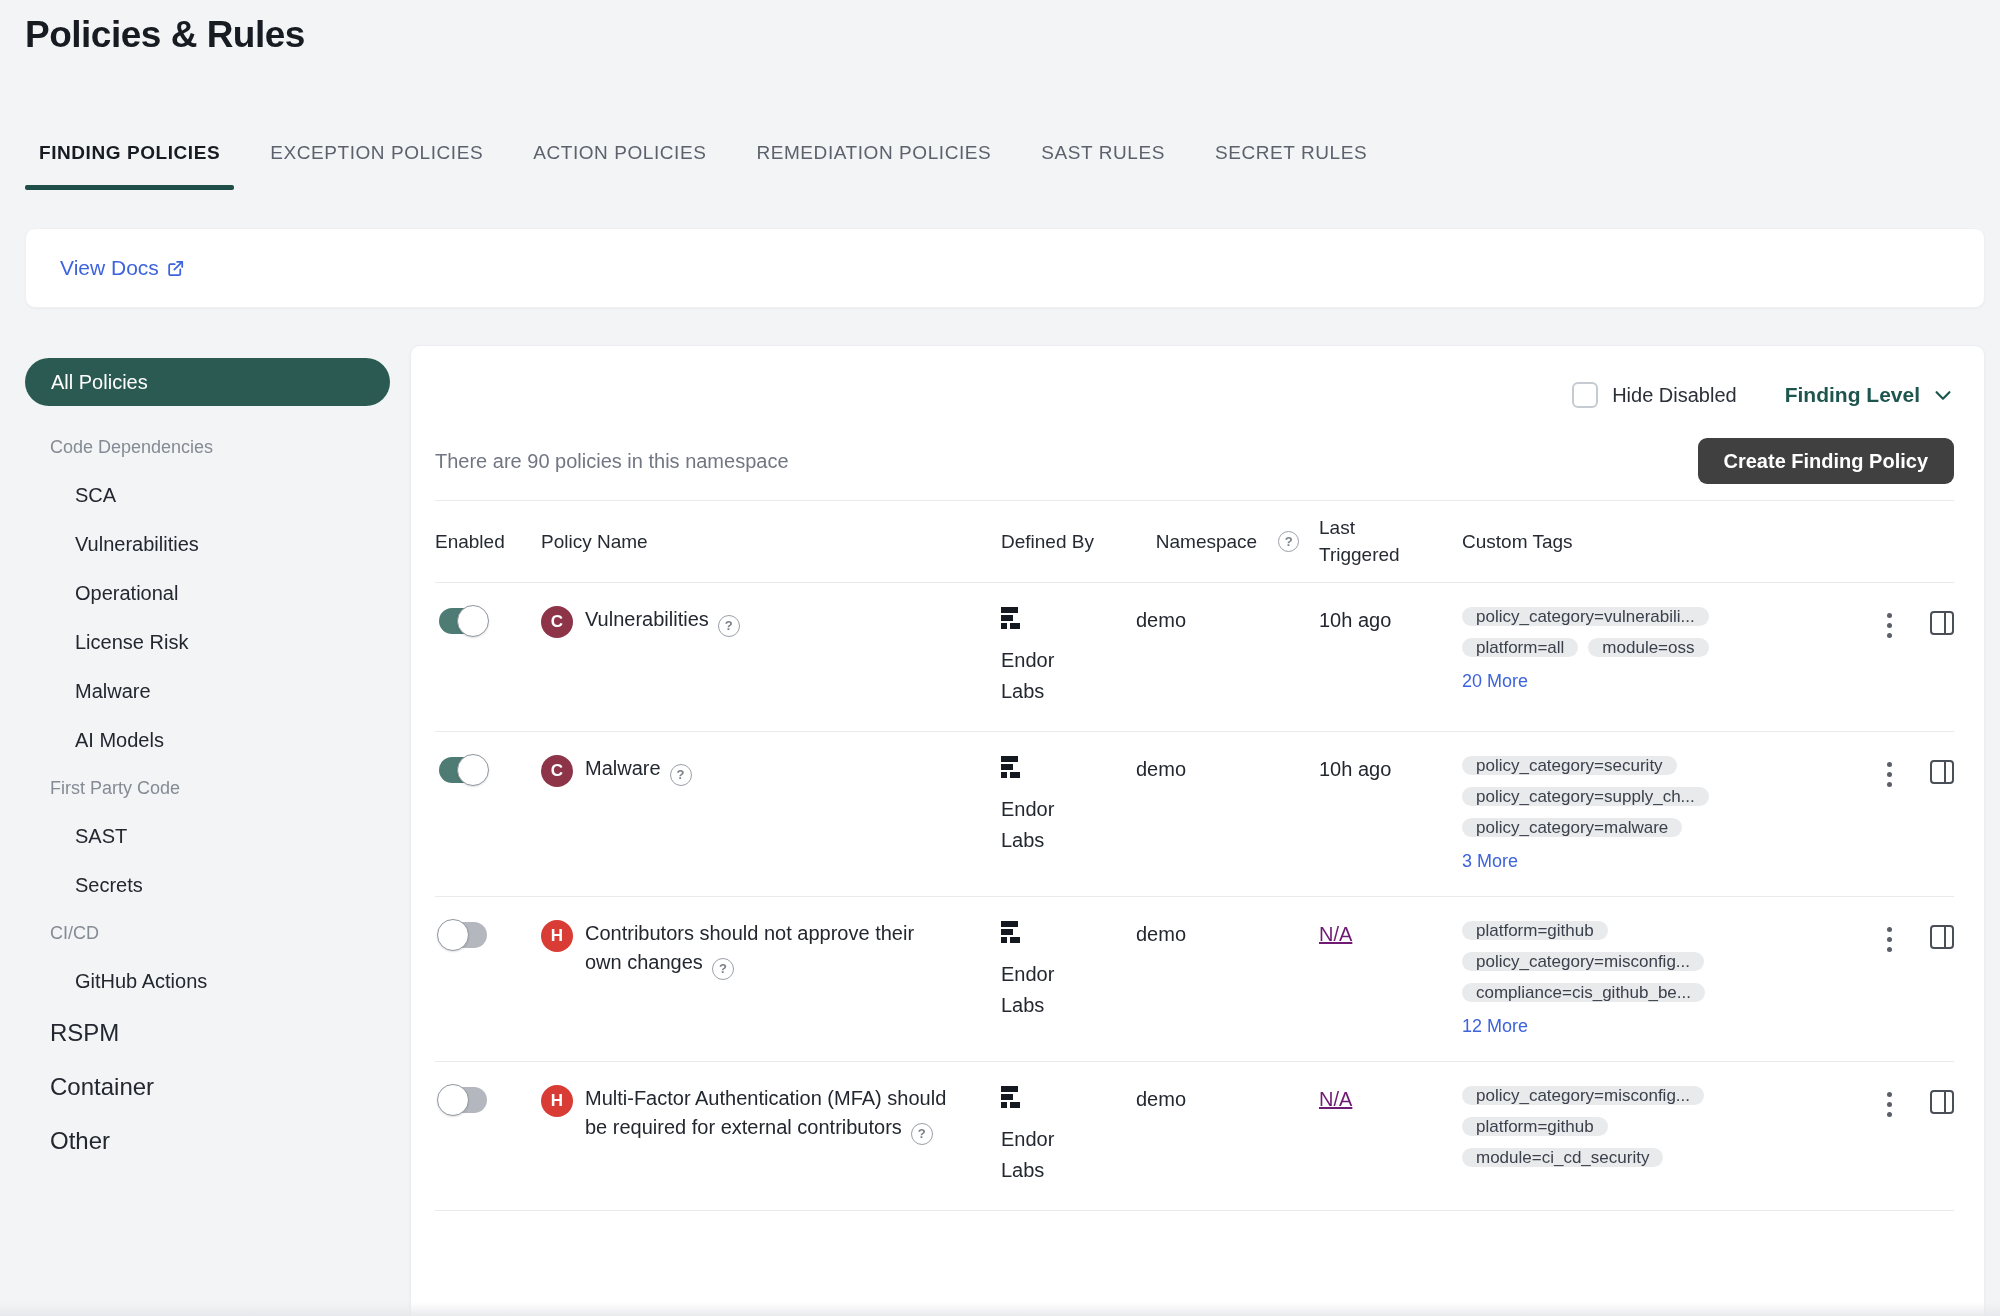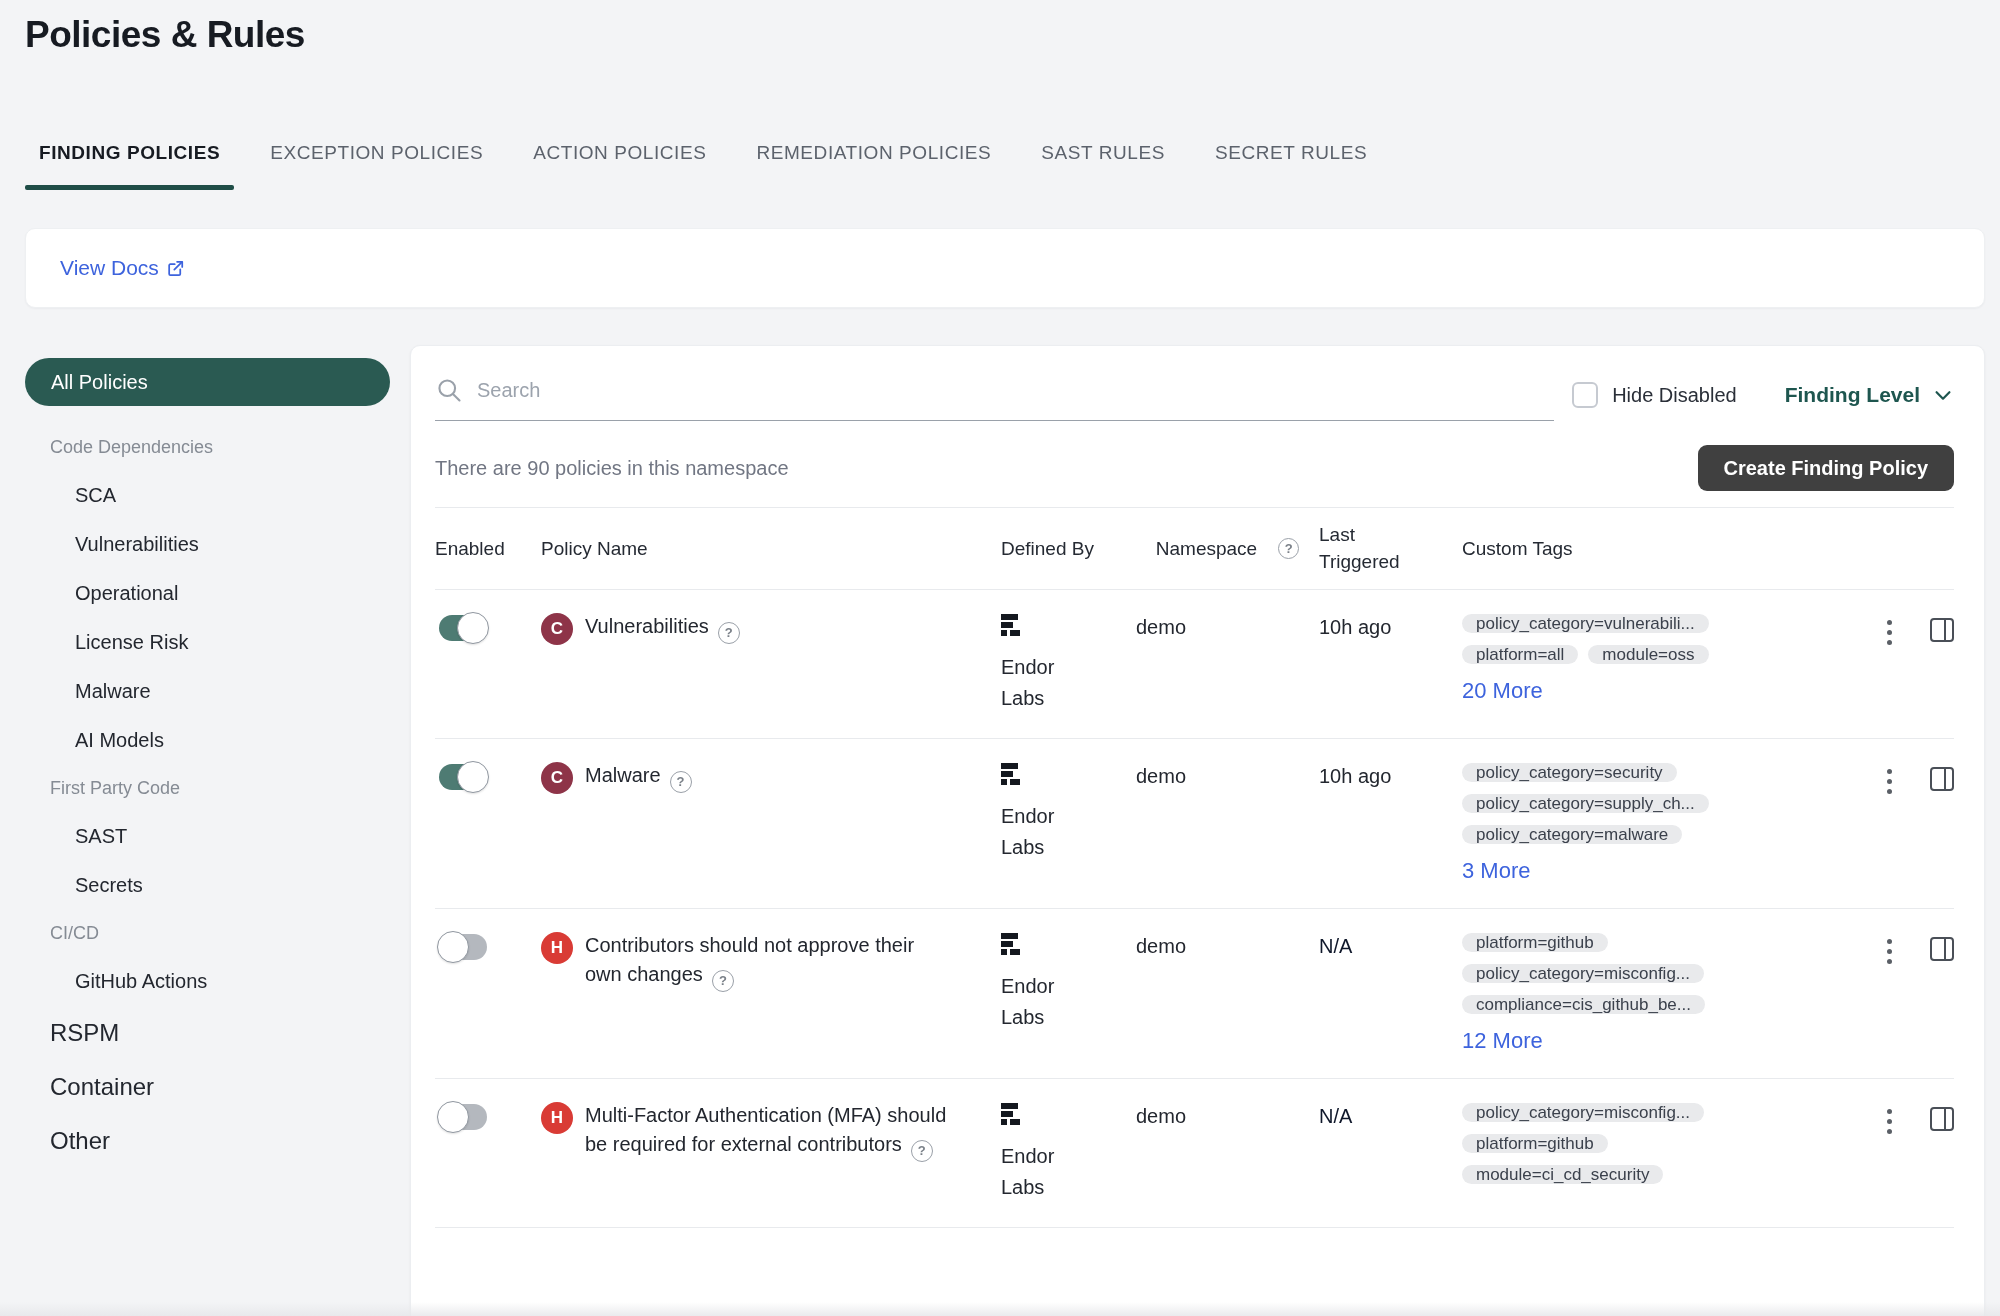--- a/index.html
+++ b/index.html
@@ -138,29 +138,29 @@
   .cell-defined { display:flex; flex-direction:column; gap:12px; padding-top:2px; }
   .endor-logo { width:22px; height:26px; display:flex; flex-direction:column; gap:2.5px; }
   .endor-logo .b1 { width:17px; height:5.5px; background:#14181f; }
   .endor-logo .b2 { width:12px; height:5.5px; background:#14181f; }
   .endor-logo .b3 { display:flex; gap:3px; }
   .endor-logo .b3 .dot { width:5.5px; height:5.5px; background:#14181f; }
   .endor-logo .b3 .bar { width:10px; height:5.5px; background:#14181f; }
   .defined-text { width:72px; font-size:20px; color:#23272f; line-height:1.55; }
 
   .cell-ns, .cell-time { font-size:20px; color:#23272f; padding-top:4px; }
-  .cell-time.na { color:#0f172a; }
+  .cell-time.na { color:#701a75;text-decoration:underline; }
 
   .cell-tags { padding-top:2px; }
   .tags-wrap { display:flex; flex-wrap:wrap; gap:12px 10px; width:300px; }
   .tag {
     background:#e9eaec; color:#3b414c; font-size:17px; line-height:1;
     padding:1px 14px; border-radius:17px; white-space:nowrap;
   }
-  .more-link { display:inline-block; margin-top:14px; color:#3d63dd; font-size:22px;
+  .more-link { display:inline-block; margin-top:14px; color:#3d63dd; font-size:18px;
     font-weight:500; text-decoration:none; cursor:pointer; }
 
   .cell-actions { display:flex; justify-content:flex-end; align-items:flex-start;
     gap:34px; padding-top:6px; }
   .kebab { display:flex; flex-direction:column; gap:5px; padding:2px 4px; cursor:pointer; }
   .kebab i { width:5px; height:5px; border-radius:50%; background:#5a5f66; }
   .panel-icon { position:relative; width:24px; height:24px; border:2px solid #4a4f57;
     border-radius:4px; cursor:pointer; }
   .panel-icon::after { content:""; position:absolute; left:12px; top:0; bottom:0;
     width:2px; background:#4a4f57; }
@@ -215,27 +215,20 @@
     <div class="side-item">GitHub Actions</div>
 
     <div class="side-root">RSPM</div>
     <div class="side-root">Container</div>
     <div class="side-root">Other</div>
   </div>
 
   <div class="card">
 
     <div class="search-row">
-      <div class="search-wrap">
-        <svg width="28" height="28" viewBox="0 0 24 24" fill="none" stroke="#9aa1aa" stroke-width="1.8" stroke-linecap="round">
-          <circle cx="10.5" cy="10.5" r="6.7"></circle>
-            <line x1="15.6" y1="15.6" x2="21" y2="21"></line>
-        </svg>
-        <input type="text" placeholder="Search" style="">
-      </div>
       <div class="toolbar-right">
         <div class="checkbox"></div>
         <span class="hide-disabled-label">Hide Disabled</span>
         <div class="finding-level">
           <span>Finding Level</span>
           <svg width="22" height="22" viewBox="0 0 24 24" fill="none" stroke="#1e564f" stroke-width="2.4" stroke-linecap="round" stroke-linejoin="round">
             <polyline points="5,9 12,16 19,9"></polyline>
           </svg>
         </div>
       </div>

